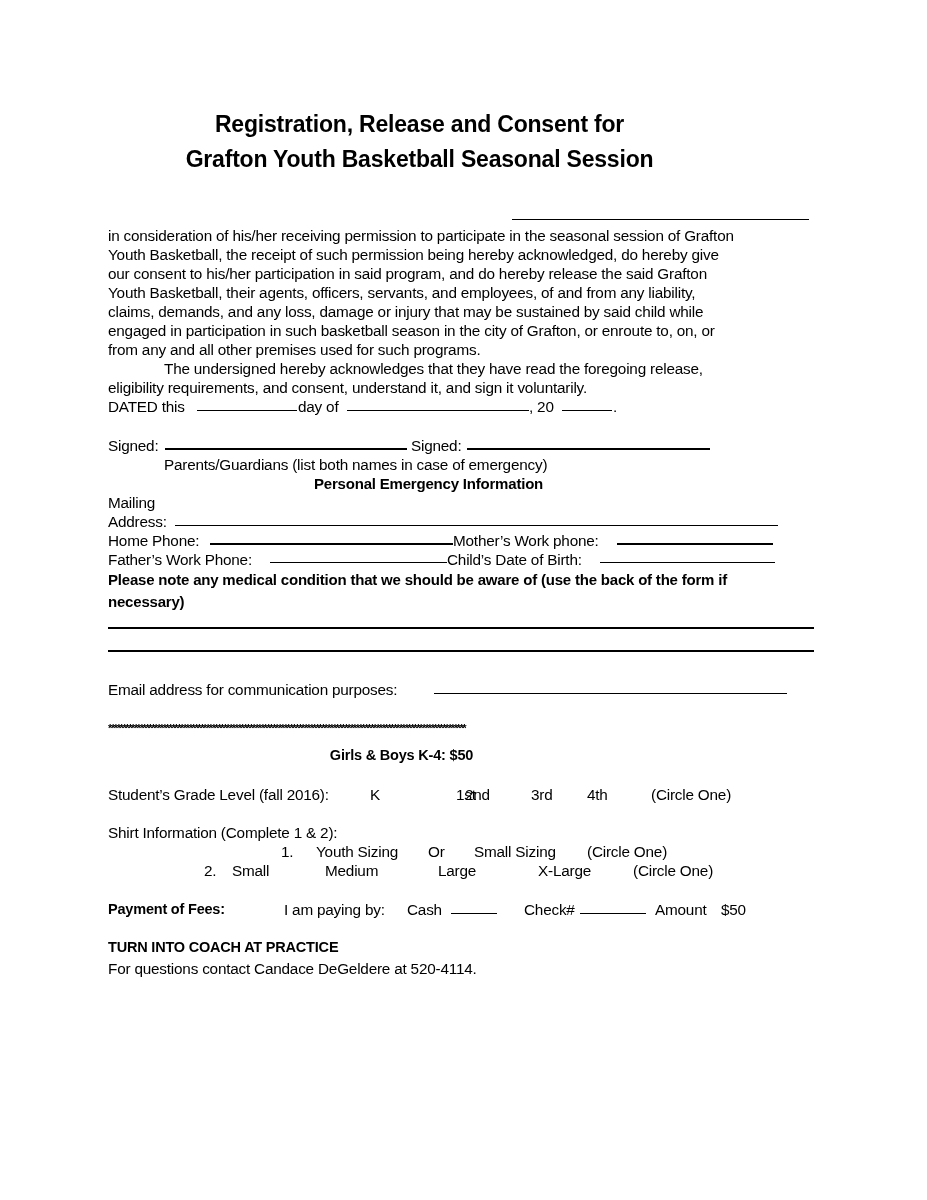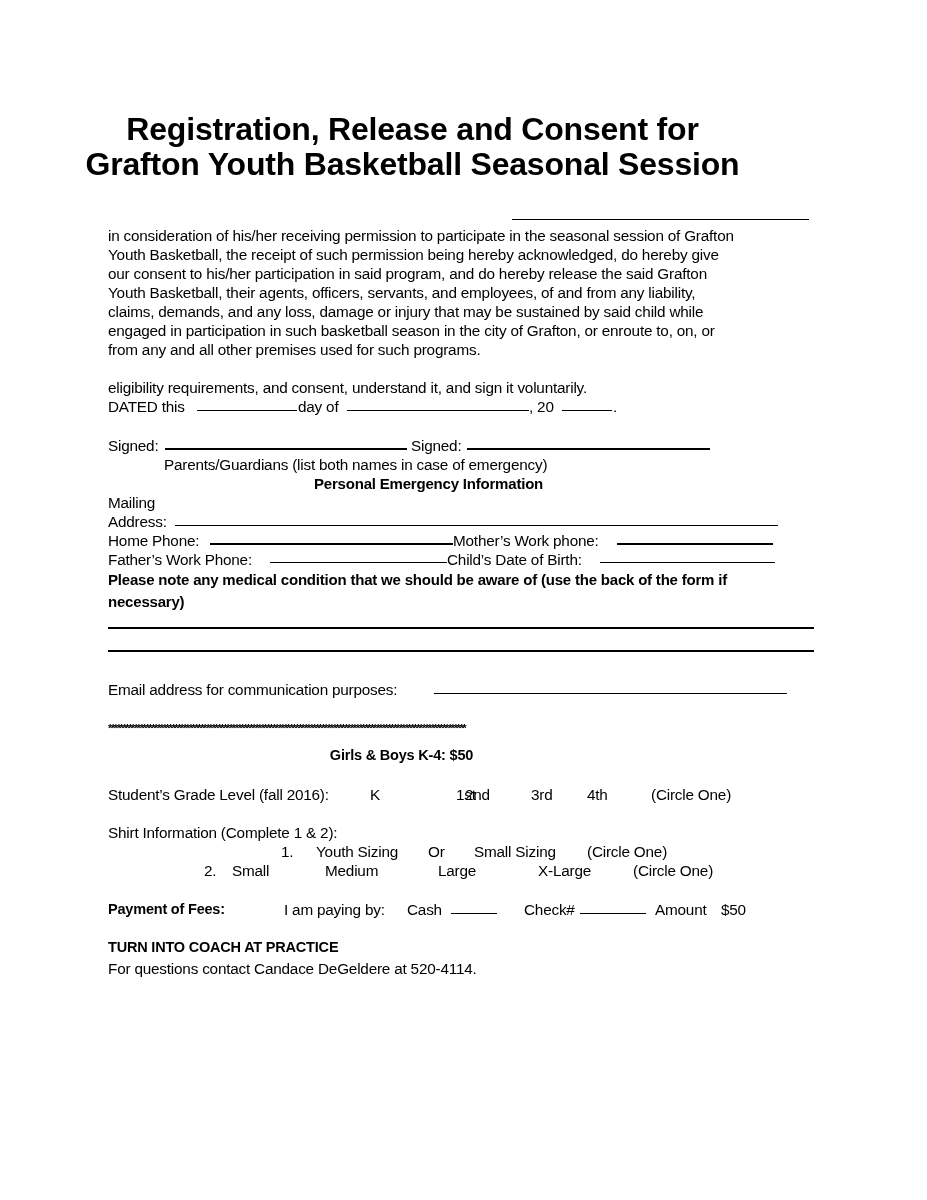--- a/index.html
+++ b/index.html
@@ -1,20 +1,20 @@
 <!DOCTYPE html>
 <html><head>
   <meta charset="utf-8">
   <style>
     html, body { margin: 0; padding: 0; background: #ffffff; }
     body { width: 927px; height: 1200px; position: relative; overflow: hidden;
            font-family: "Liberation Sans", sans-serif; color: #000; }
     .page { position: absolute; left: 0; top: 0; width: 927px; height: 1200px; background: #fff; }
     .abs { position: absolute; white-space: nowrap; }
-    .title { font-weight: bold; font-size: 32px; text-align: center; left: 1px; width: 823px; letter-spacing: -0.2px; }
+    .title { font-weight: bold; font-size: 23px; text-align: center; left: 8px; width: 823px; letter-spacing: -0.2px; }
     .body { font-size: 15.3px; line-height: 19px; letter-spacing: -0.2px; }
     .b { font-weight: bold; }
     .line { position: absolute; border-bottom: 1.5px solid #000; height: 0; }
     .line.thick { border-bottom: 2px solid #000; }
     .stars { font-size: 11px; font-weight: bold; letter-spacing: -1.4px; overflow: hidden; width: 703px; }
     .center { text-align: center; left: 0; width: 803px; }
   </style>
 </head>
 <body>
 
@@ -24,20 +24,21 @@
   <div class="abs title" style="top:146px;">Grafton Youth Basketball Seasonal Session</div>
 
   <div class="line" style="left:512px; top:219px; width:297px;"></div>
   <div class="abs body" style="left:108px; top:226px;">in consideration of his/her receiving permission to participate in the seasonal session of Grafton</div>
   <div class="abs body" style="left:108px; top:245px;">Youth Basketball, the receipt of such permission being hereby acknowledged, do hereby give</div>
   <div class="abs body" style="left:108px; top:264px;">our consent to his/her participation in said program, and do hereby release the said Grafton</div>
   <div class="abs body" style="left:108px; top:283px;">Youth Basketball, their agents, officers, servants, and employees, of and from any liability,</div>
   <div class="abs body" style="left:108px; top:302px;text-align:center;">claims, demands, and any loss, damage or injury that may be sustained by said child while</div>
   <div class="abs body" style="left:108px; top:321px;">engaged in participation in such basketball season in the city of Grafton, or enroute to, on, or</div>
   <div class="abs body" style="left:108px; top:340px;">from any and all other premises used for such programs.</div>
+  <div class="abs body" style="left:164px; top:359px;">The undersigned hereby acknowledges that they have read the foregoing release,</div>
   <div class="abs body" style="left:108px; top:378px;">eligibility requirements, and consent, understand it, and sign it voluntarily.</div>
 
   <div class="abs body" style="left:108px; top:397px;">DATED this</div>
   <div class="line" style="left:197px; top:410px; width:100px;"></div>
   <div class="abs body" style="left:298px; top:397px;">day of</div>
   <div class="line" style="left:347px; top:410px; width:182px;"></div>
   <div class="abs body" style="left:529px; top:397px;">, 20</div>
   <div class="line" style="left:562px; top:410px; width:50px;"></div>
   <div class="abs body" style="left:613px; top:397px;">.</div>
 

